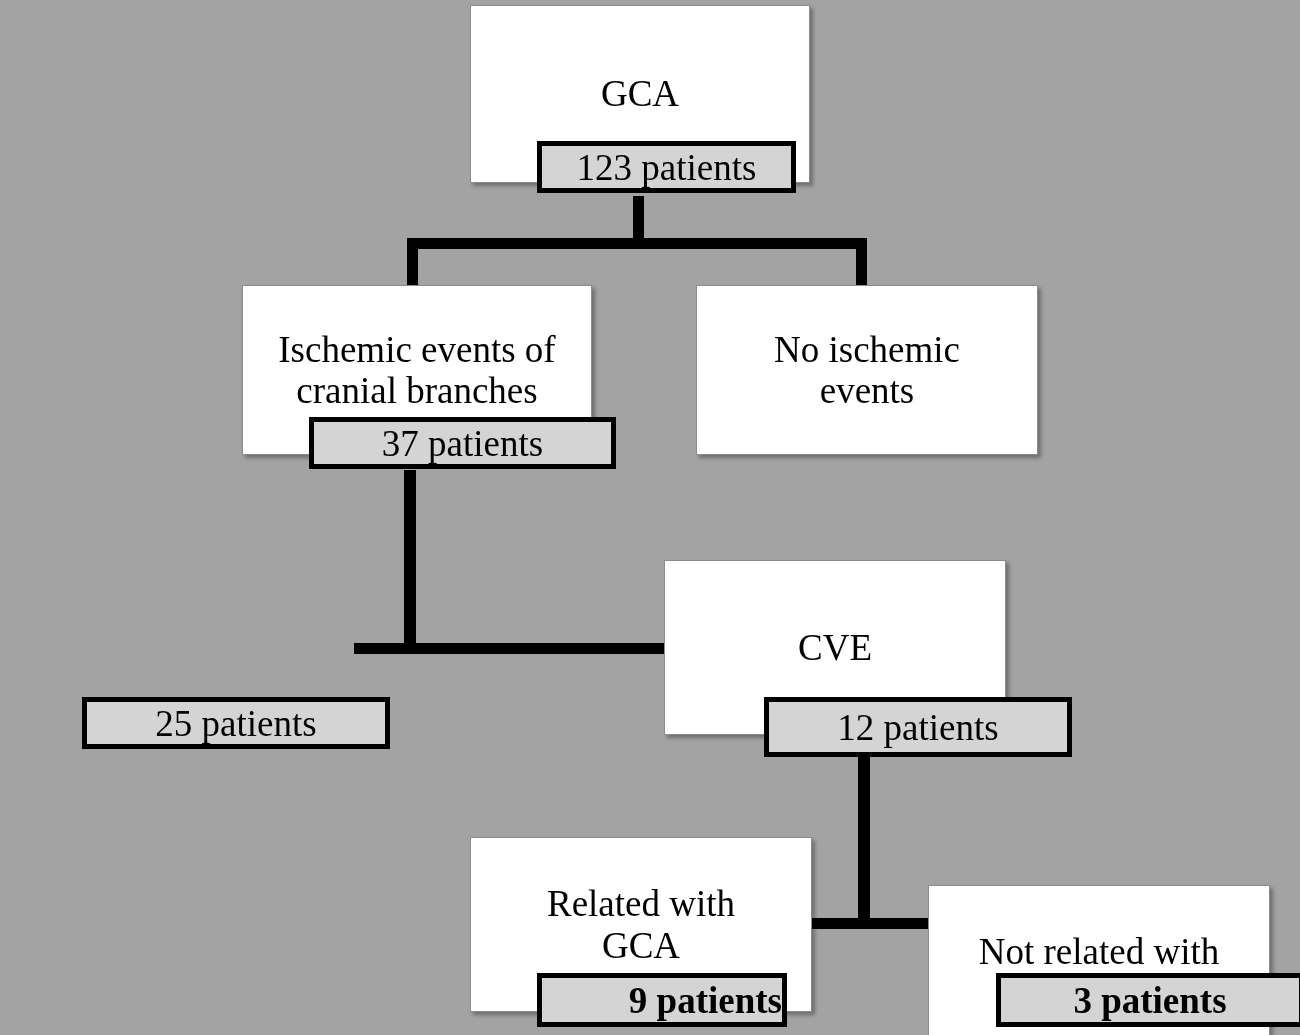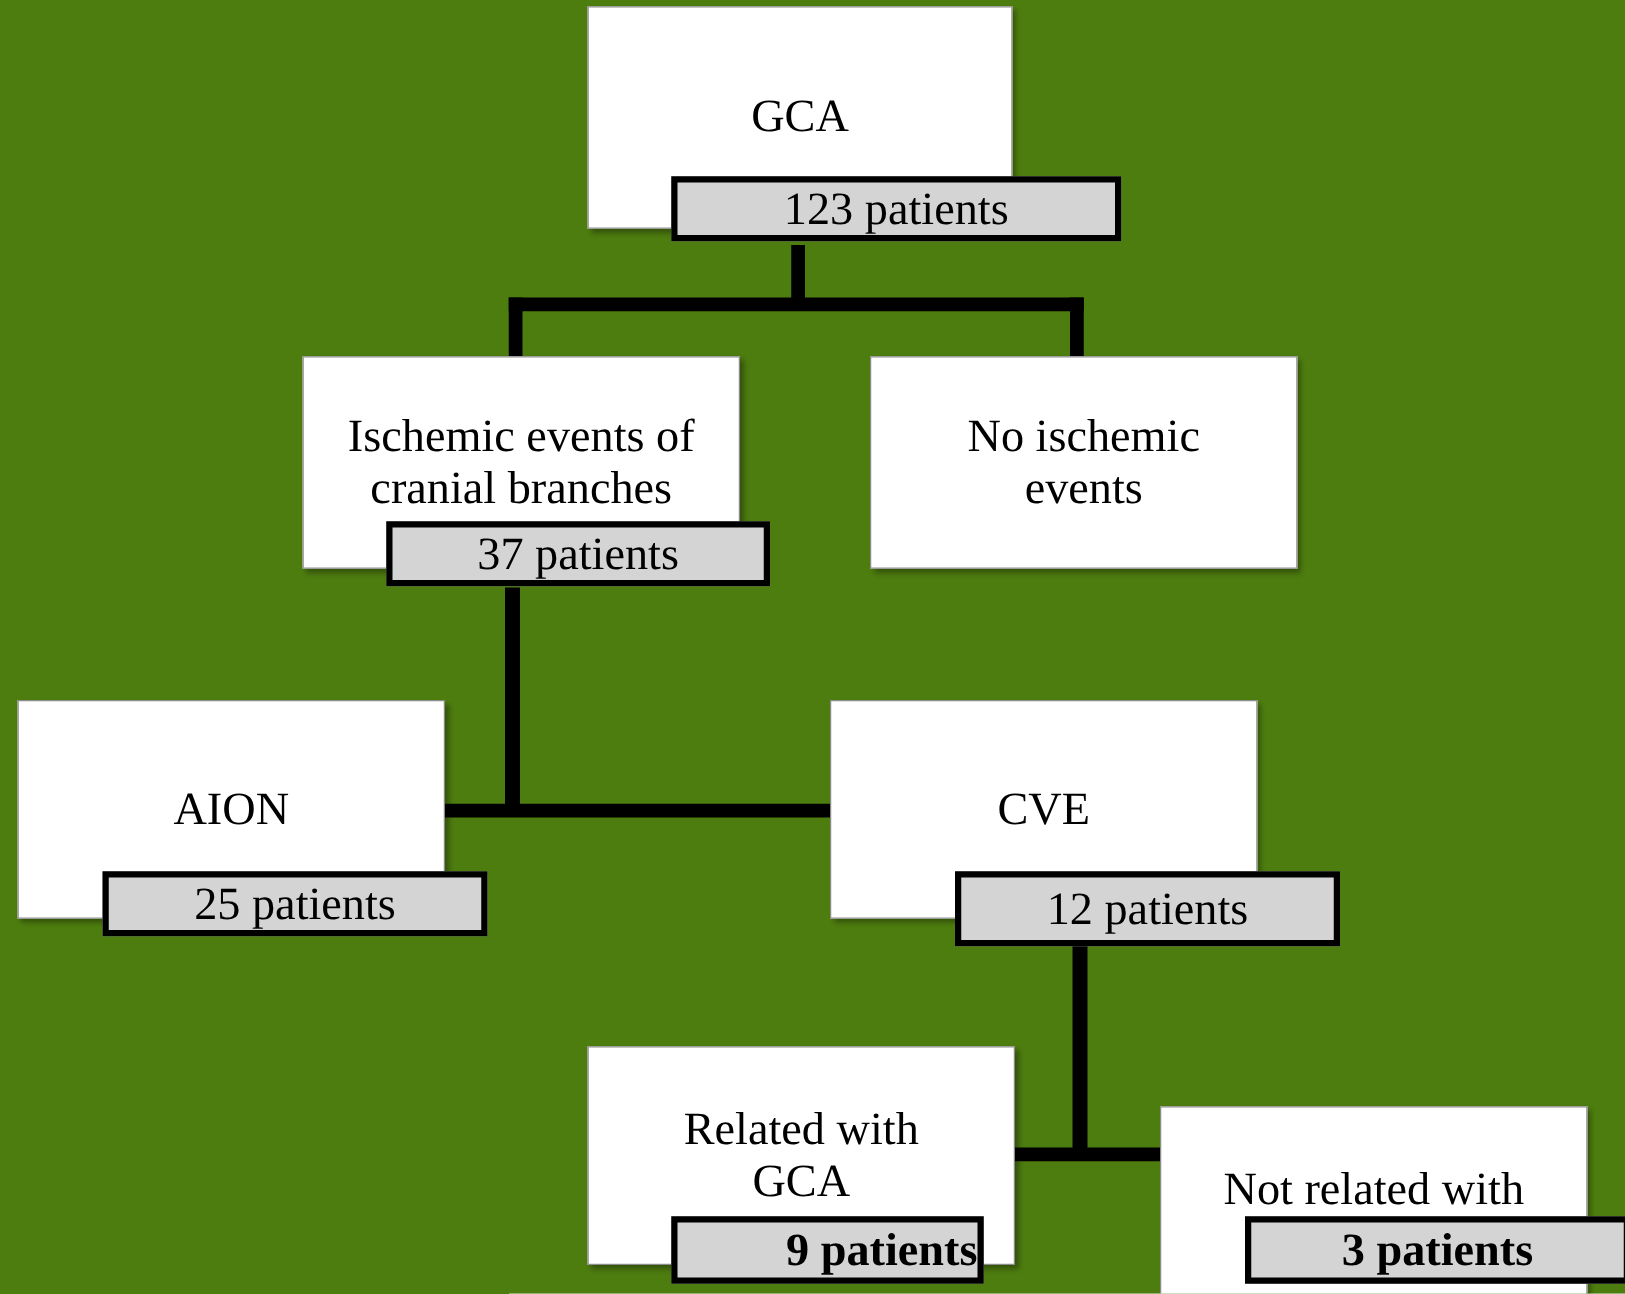--- a/index.html
+++ b/index.html
@@ -8,21 +8,21 @@
     padding: 0;
     background: #ffffff;
   }
   body {
     font-family: "Liberation Serif", "DejaVu Serif", serif;
   }
   #flow-canvas {
     position: relative;
     width: 1300px;
     height: 1035px;
-    background: #4d7c0f;
+    background: #a3a3a3;
     overflow: hidden;
   }
 
   
   .node-box {
     position: absolute;
     background: #ffffff;
     border: 1px solid #8c8c8c;
     box-sizing: border-box;
     box-shadow: 3px 3px 4px rgba(0,0,0,0.33);
@@ -86,40 +86,37 @@
 
   <div class="conn" style="left:354px; top:643px; width:345px; height:11px;"></div>
 
   <div class="conn" style="left:858px; top:748px; width:12px; height:180px;"></div>
 
   <div class="conn" style="left:808px; top:918px; width:124px; height:11px;"></div>
 
   <div class="node-box" style="left:470px; top:5px; width:340px; height:178px;">
     <div class="node-title">GCA</div>
   </div>
-  <div class="count-badge" style="left:537px; top:141px; width:360px; height:52px;">
+  <div class="count-badge" style="left:537px; top:141px; width:259px; height:52px;">
     <span class="count-text">123 patients</span>
   </div>
 
   <div class="node-box" style="left:242px; top:285px; width:350px; height:170px;">
     <div class="node-title">Ischemic events of
 cranial branches</div>
   </div>
   <div class="count-badge" style="left:309px; top:417px; width:307px; height:52px;">
     <span class="count-text">37 patients</span>
   </div>
 
   <div class="node-box" style="left:696px; top:285px; width:342px; height:170px;">
     <div class="node-title">No ischemic
 events</div>
   </div>
 
-  <div class="node-box" style="left:14px; top:560px; width:342px; height:175px;">
-    <div class="node-title">AION</div>
-  </div>
   <div class="count-badge" style="left:82px; top:697px; width:308px; height:52px;">
     <span class="count-text">25 patients</span>
   </div>
 
   <div class="node-box" style="left:664px; top:560px; width:342px; height:175px;">
     <div class="node-title">CVE</div>
   </div>
   <div class="count-badge" style="left:764px; top:697px; width:308px; height:60px;">
     <span class="count-text">12 patients</span>
   </div>

